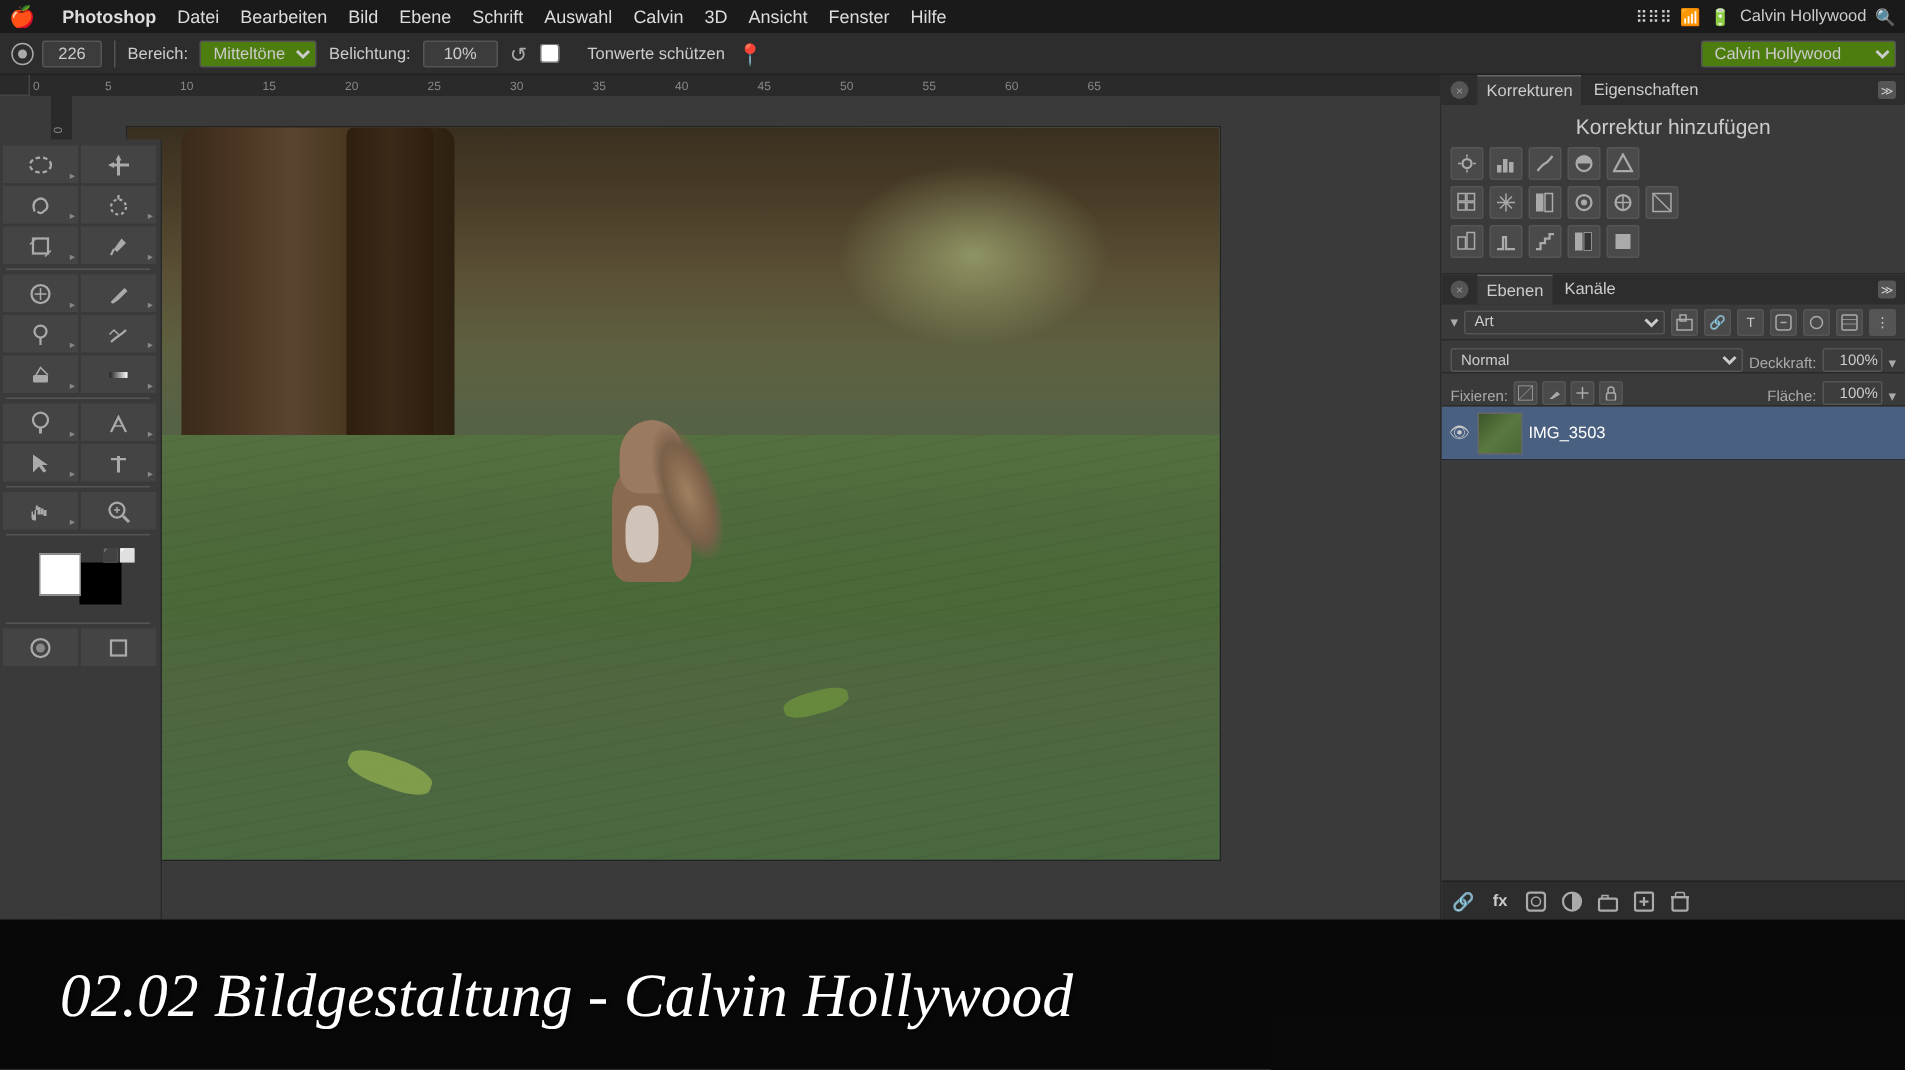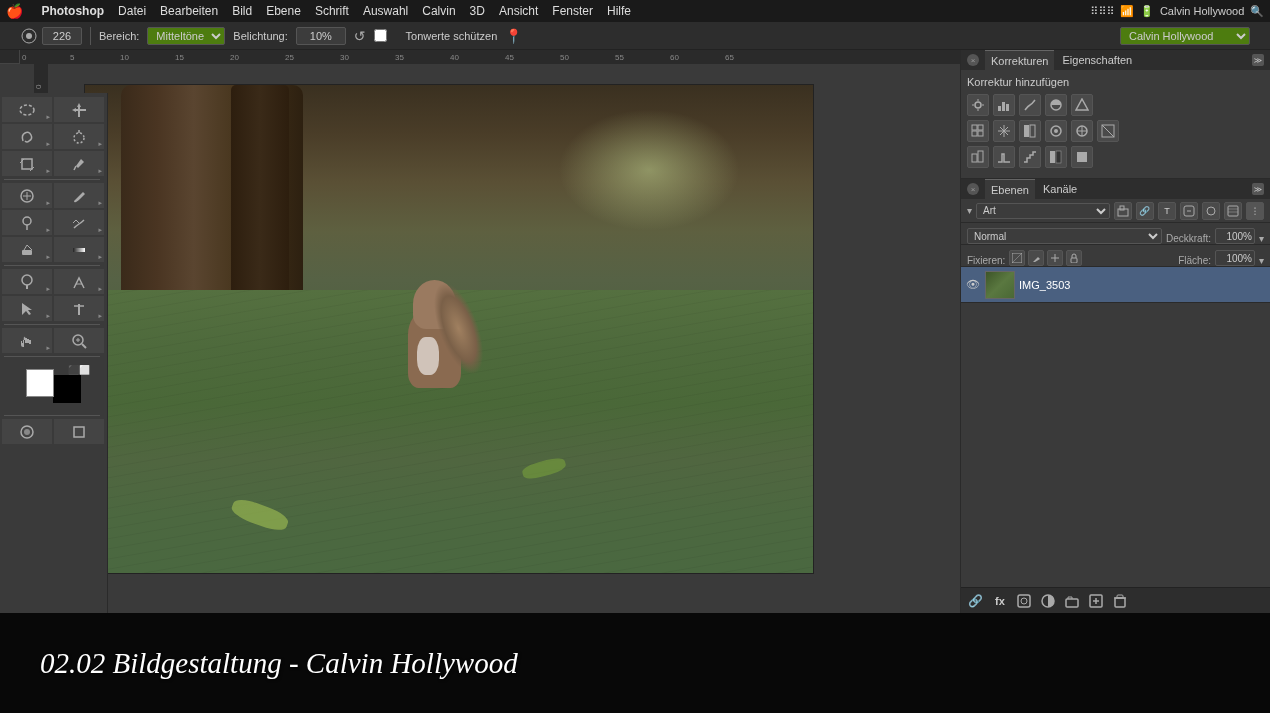--- a/index.html
+++ b/index.html
@@ -51,21 +51,21 @@
       color: #ccc;
     }
 
     
     #optionsbar {
       width: 100%;
       height: 28px;
       background: #2d2d2d;
       display: flex;
       align-items: center;
-      padding: 0 20px;
+      padding: 0 6px;
       gap: 8px;
       position: absolute;
       top: 22px;
       left: 0;
       border-bottom: 1px solid #222;
       z-index: 99;
     }
     .options-group {
       display: flex;
       align-items: center;
@@ -233,21 +233,21 @@
       right: 0;
       height: 100px;
       background: rgba(0,0,0,0.85);
       display: flex;
       align-items: center;
       justify-content: space-between;
       padding: 0 40px;
       z-index: 200;
     }
     #overlay-title {
-      font-size: 29px;
+      font-size: 41px;
       font-style: italic;
       color: #fff;
       font-weight: 400;
       font-family: Georgia, serif;
       text-shadow: 1px 1px 3px rgba(0,0,0,0.8);
     }
     #overlay-brand {
       text-align: right;
       color: #fff;
       font-size: 14px;
@@ -324,23 +324,24 @@
       align-items: center;
       justify-content: center;
       font-size: 8px;
       cursor: pointer;
       margin-left: auto;
     }
     .panel-body {
       padding: 6px;
     }
     .panel-subtitle {
-      font-size: 11px;
+      font-size: 14px;
       color: #ccc;
       margin-bottom: 6px;
+      text-align: center;
     }
     .correction-icons-row {
       display: flex;
       gap: 4px;
       margin-bottom: 4px;
       flex-wrap: wrap;
     }
     .corr-icon {
       width: 22px;
       height: 22px;

